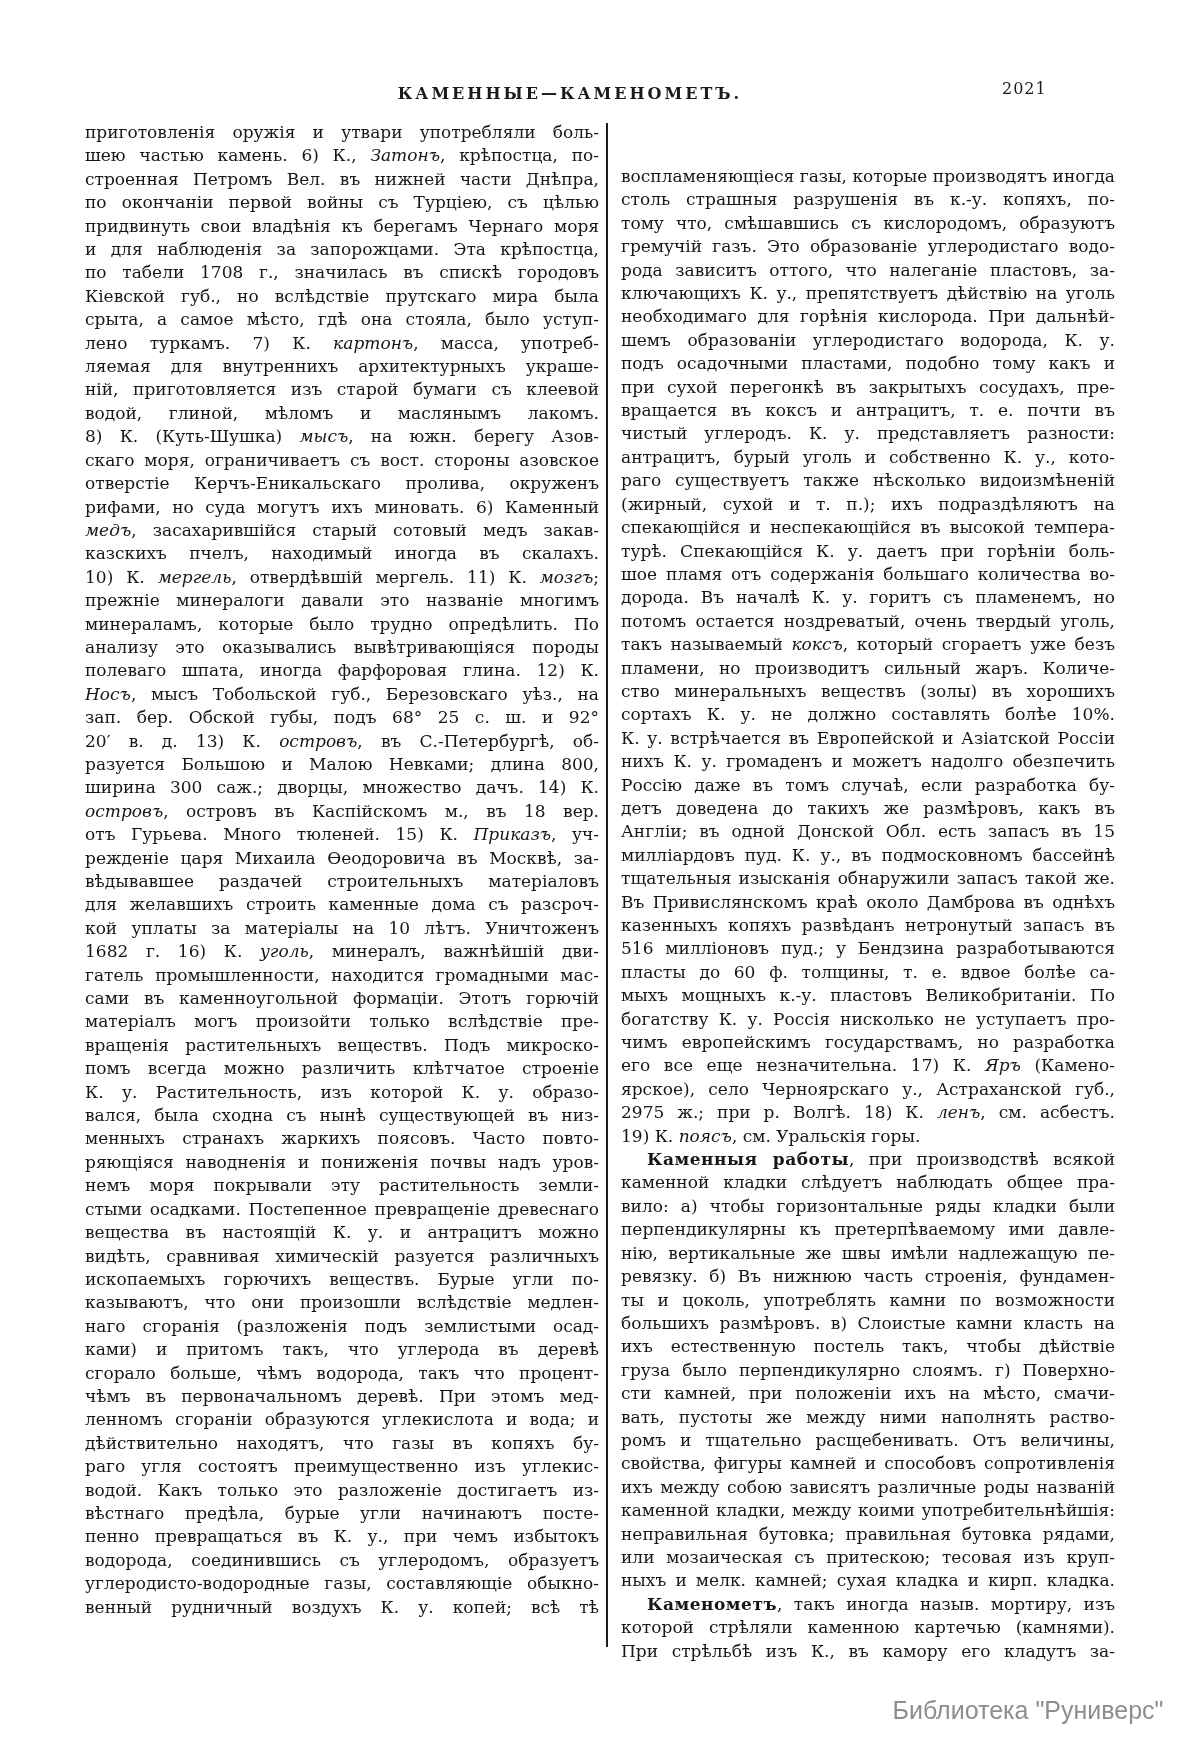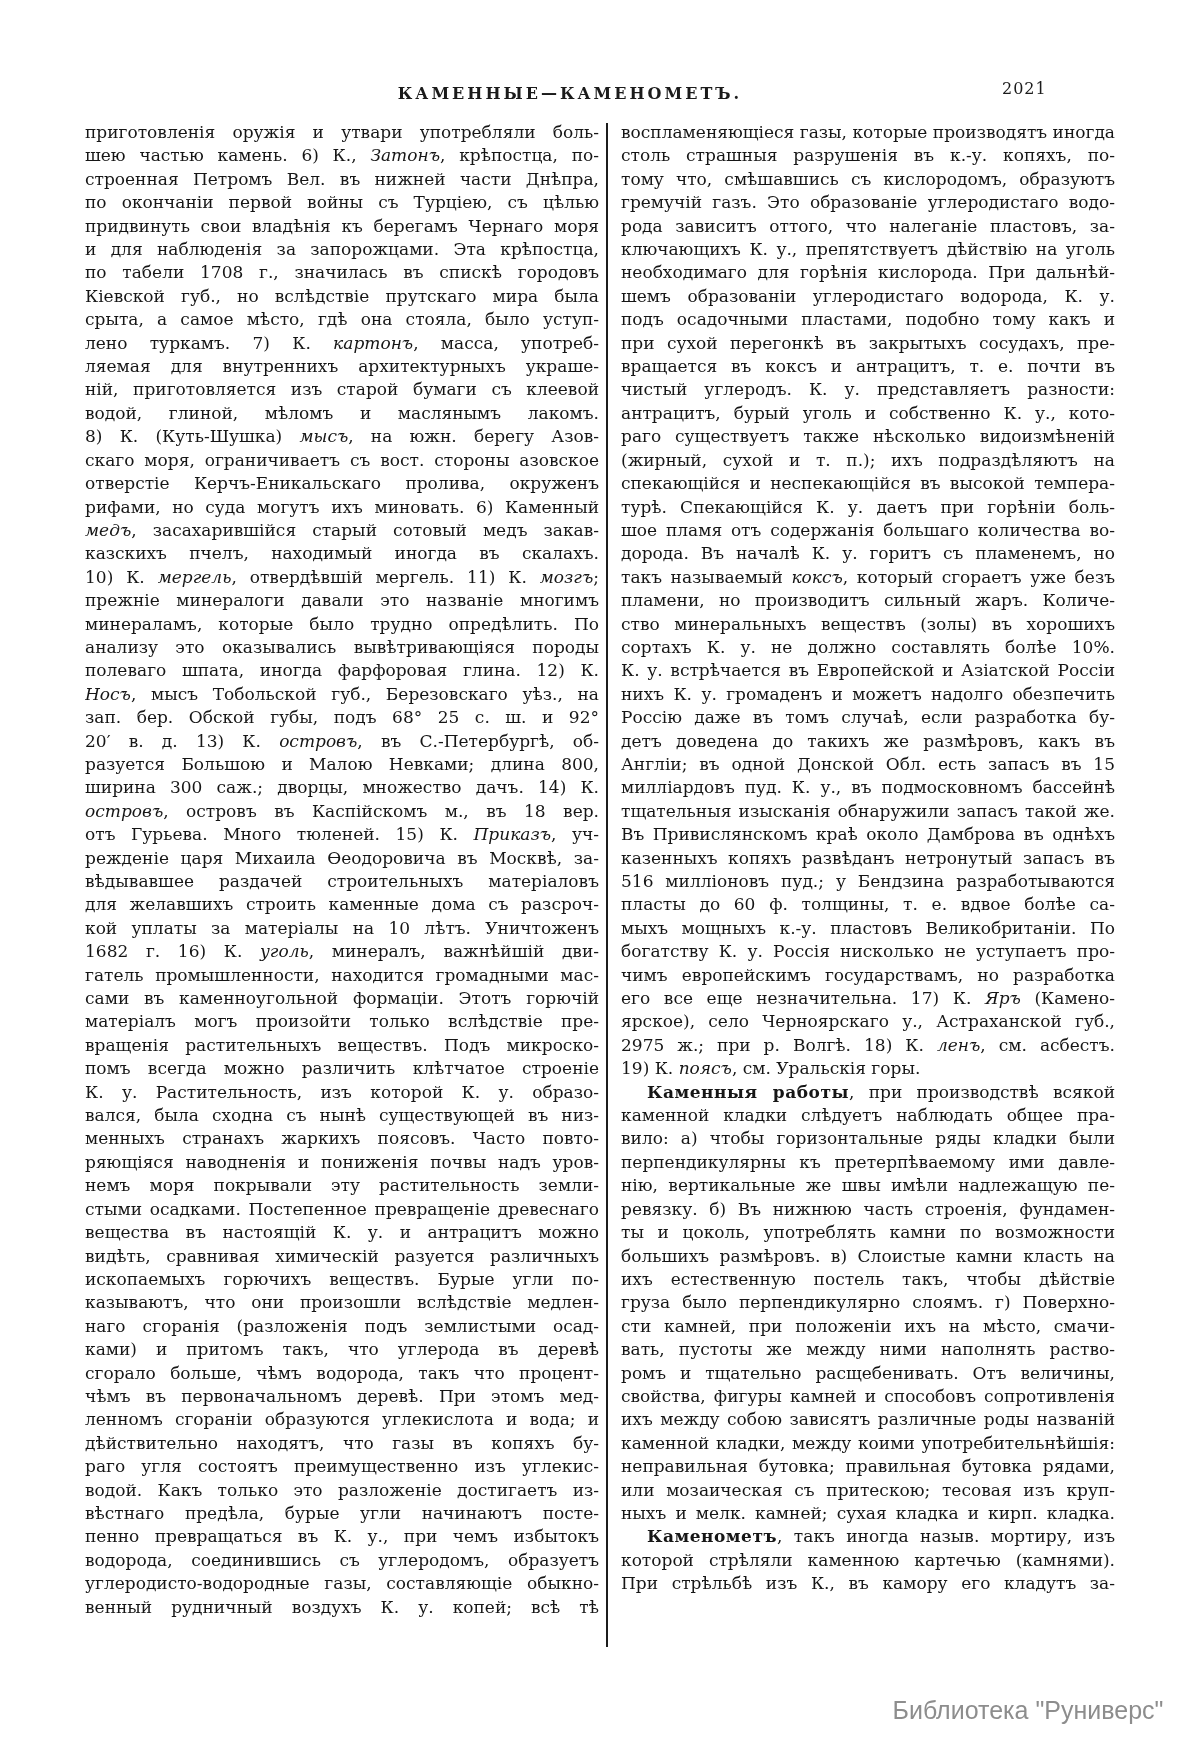--- a/index.html
+++ b/index.html
@@ -5,21 +5,21 @@
   html,body{margin:0;padding:0;}
   body{width:1201px;height:1760px;background:#ffffff;overflow:hidden;}
   .page{position:relative;width:1008px;height:1760px;background:#ffffff;
         font-family:"DejaVu Serif","Liberation Serif",serif;color:#151515;}
   .running-head{position:absolute;top:84px;left:0;width:1140px;text-align:center;
         font-size:16px;font-weight:700;letter-spacing:3px;color:#1b1b1b;}
   .page-number{position:absolute;top:79px;left:1002px;font-size:16px;color:#1b1b1b;
         letter-spacing:1px;}
   .col{position:absolute;top:121px;}
   .col-left{left:85px;width:514px;}
-  .col-right{left:621px;width:494px;}
+  .col-right{left:621px;width:494px;margin-top:44px;}
   .divider{position:absolute;left:606px;top:123px;width:2px;height:1524px;background:#1c1c1c;}
   .tline{height:23.42px;line-height:23.42px;font-size:17px;white-space:normal;
         text-align:justify;text-align-last:justify;overflow:hidden;color:#161616;}
   .tline.nojust{text-align:left;text-align-last:left;}
   .tline.indent{text-indent:26px;}
   .tline b{font-weight:700;letter-spacing:0.5px;}
   .tline i{font-style:italic;}
   .watermark{position:absolute;top:1696px;left:882px;width:292px;text-align:center;
         font-family:"Liberation Sans","DejaVu Sans",sans-serif;font-size:25px;
         color:#8d8d8d;}
@@ -111,20 +111,21 @@
       <div class="tline">при сухой перегонкѣ въ закрытыхъ сосудахъ, пре-</div>
       <div class="tline">вращается въ коксъ и антрацитъ, т. е. почти въ</div>
       <div class="tline">чистый углеродъ. К. у. представляетъ разности:</div>
       <div class="tline">антрацитъ, бурый уголь и собственно К. у., кото-</div>
       <div class="tline">раго существуетъ также нѣсколько видоизмѣненій</div>
       <div class="tline">(жирный, сухой и т. п.); ихъ подраздѣляютъ на</div>
       <div class="tline">спекающійся и неспекающійся въ высокой темпера-</div>
       <div class="tline">турѣ. Спекающійся К. у. даетъ при горѣніи боль-</div>
       <div class="tline">шое пламя отъ содержанія большаго количества во-</div>
       <div class="tline">дорода. Въ началѣ К. у. горитъ съ пламенемъ, но</div>
+      <div class="tline">потомъ остается ноздреватый, очень твердый уголь,</div>
       <div class="tline">такъ называемый <i>коксъ</i>, который сгораетъ уже безъ</div>
       <div class="tline">пламени, но производитъ сильный жаръ. Количе-</div>
       <div class="tline">ство минеральныхъ веществъ (золы) въ хорошихъ</div>
       <div class="tline">сортахъ К. у. не должно составлять болѣе 10%.</div>
       <div class="tline">К. у. встрѣчается въ Европейской и Азіатской Россіи</div>
       <div class="tline">нихъ К. у. громаденъ и можетъ надолго обезпечить</div>
       <div class="tline">Россію даже въ томъ случаѣ, если разработка бу-</div>
       <div class="tline">детъ доведена до такихъ же размѣровъ, какъ въ</div>
       <div class="tline">Англіи; въ одной Донской Обл. есть запасъ въ 15</div>
       <div class="tline">милліардовъ пуд. К. у., въ подмосковномъ бассейнѣ</div>

